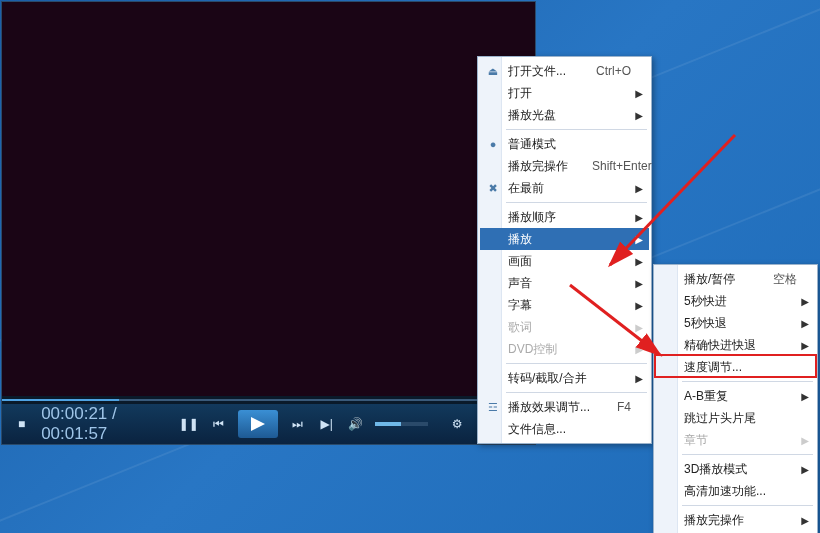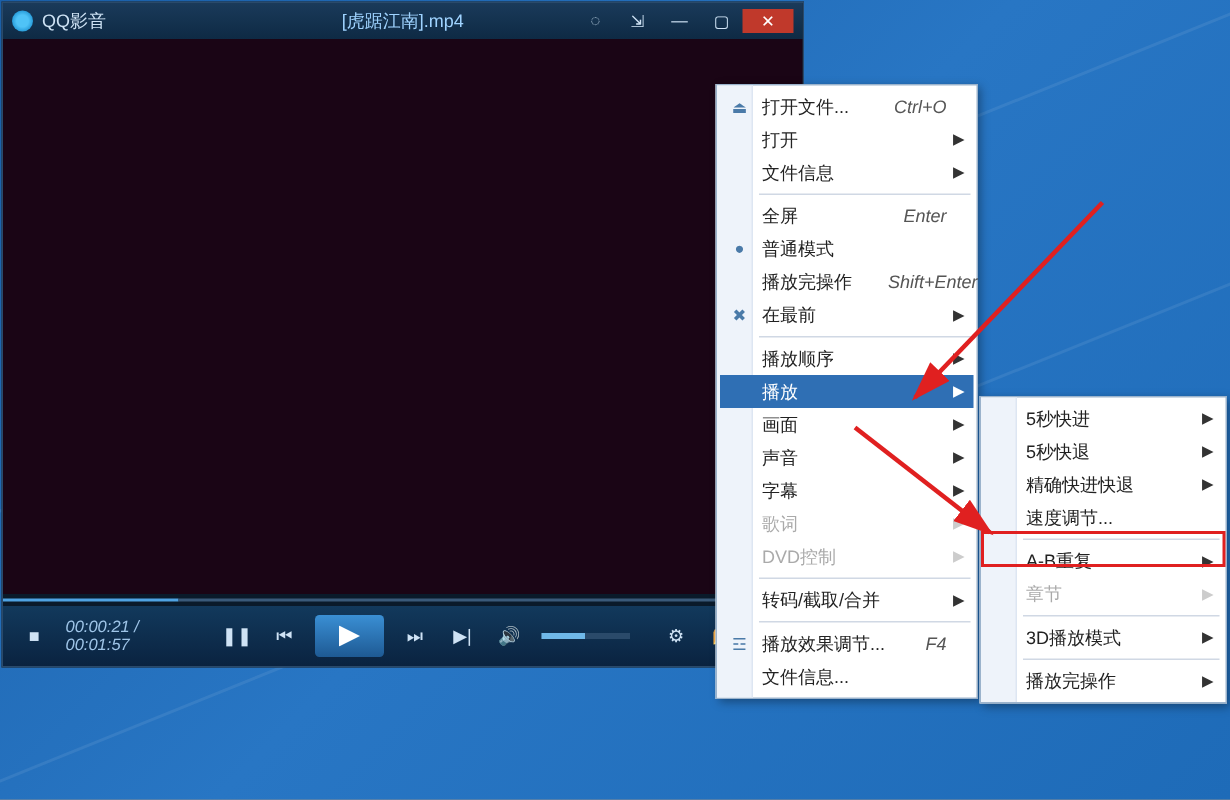--- a/index.html
+++ b/index.html
@@ -52,21 +52,21 @@
     color:#9fc5e8;
   }
   .cbtn { width:22px; height:22px; display:flex; align-items:center; justify-content:center; color:#cfe3f5; cursor:pointer;}
   .play-big {
     width:46px; height:28px;
     background: linear-gradient(#3a8fd4,#1e5a94);
     border-radius:3px;
     display:flex; align-items:center; justify-content:center;
     cursor:pointer;
   }
-  .time { font-size:11px;font-style:italic; }
+  .time { font-size:17px; }
   .volbar { width:60px; height:4px; background:#2a4a6a; position:relative;}
   .volbar .volfill{position:absolute;left:0;top:0;height:100%;width:50%;background:#6fb8e8;}
 
   
   .menu {
     position:absolute;
     background:#fff;
     border:1px solid #9bb3cc;
     box-shadow: 2px 2px 6px rgba(0,0,0,.35);
     color:#222;
@@ -74,21 +74,21 @@
   }
   .menu .item {
     display:flex; align-items:center;
     height:22px;
     padding: 0 18px 0 28px;
     position:relative;
     white-space:nowrap;
     cursor:default;
   }
   .menu .item .icon { position:absolute; left:5px; width:16px; height:16px; display:flex;align-items:center;justify-content:center; color:#4a7aa8; font-size:11px;}
-  .menu .item .shortcut { margin-left:auto; padding-left:24px; color:#555;font-style:italic;}
+  .menu .item .shortcut { margin-left:auto; padding-left:24px; color:#555;}
   .menu .item .arrow { position:absolute; right:6px; color:#333; font-size:10px;}
   .menu .item.highlight { background:#2f6fb4; color:#fff;}
   .menu .item.highlight .shortcut, .menu .item.highlight .arrow { color:#fff;}
   .menu .item.disabled { color:#aaa; }
   .menu .item.disabled .arrow{ color:#ccc;}
   .menu .sep { height:1px; background:#d0d8e4; margin:3px 2px 3px 26px;}
   .menu .iconstrip { position:absolute; left:0; top:0; bottom:0; width:24px; background:#eef3fa; border-right:1px solid #dde6f2;}
   .menu-inner{position:relative;}
 
   .menu1 { left:477px; top:56px; width:175px; }
@@ -102,32 +102,20 @@
     pointer-events:none;
   }
 </style>
 </head>
 <body>
 
 <div class="diag" style="left:-100px;top:380px;transform:rotate(-22deg);"></div>
 <div class="diag" style="left:-100px;top:560px;transform:rotate(-22deg);"></div>
 
 <div class="player">
-  <div class="titlebar">
-    <div class="logo"></div>
-    <span>QQ影音</span>
-    <span class="title-file">[虎踞江南].mp4</span>
-    <div class="winctrls">
-      <div class="winbtn">◌</div>
-      <div class="winbtn">⇲</div>
-      <div class="winbtn">—</div>
-      <div class="winbtn">▢</div>
-      <div class="winbtn close">✕</div>
-    </div>
-  </div>
   <div class="video-area"></div>
   <div class="seekbar">
     <div class="seek-played"></div>
       <div class="seek-rest"></div>
   </div>
   <div class="controlbar">
     <div class="cbtn">■</div>
     <span class="time">
       <span>00:00:21</span> / <span>00:01:57</span>
     </span>
@@ -157,28 +145,24 @@
     <div class="item">
       <span class="icon">⏏</span>
       <span>打开文件...</span>
         <span class="shortcut">Ctrl+O</span>
     </div>
     <div class="item">
       <span>打开</span>
         <span class="arrow">▶</span>
     </div>
     <div class="item">
-      <span>文件信息</span>
-        <span class="arrow">▶</span>
-    </div>
-    <div class="sep"></div>
-    <div class="item">
-      <span>全屏</span>
-        <span class="shortcut">Enter</span>
-    </div>
+      <span>播放光盘</span>
+        <span class="arrow">▶</span>
+    </div>
+    <div class="sep"></div>
     <div class="item">
       <span class="icon">●</span>
       <span>普通模式</span>
     </div>
     <div class="item">
       <span>播放完操作</span>
         <span class="shortcut">Shift+Enter</span>
     </div>
     <div class="item">
       <span class="icon">✖</span>
@@ -228,47 +212,57 @@
     <div class="item">
       <span>文件信息...</span>
     </div>
   </div>
 </div>
 
 <div class="menu menu2">
   <div class="iconstrip"></div>
   <div class="menu-inner">
     <div class="item">
+      <span>播放/暂停</span>
+        <span class="shortcut">空格</span>
+    </div>
+    <div class="item">
       <span>5秒快进</span>
         <span class="arrow">▶</span>
     </div>
     <div class="item">
       <span>5秒快退</span>
         <span class="arrow">▶</span>
     </div>
     <div class="item">
       <span>精确快进快退</span>
         <span class="arrow">▶</span>
     </div>
     <div class="item">
       <span>速度调节...</span>
     </div>
     <div class="sep"></div>
     <div class="item">
       <span>A-B重复</span>
         <span class="arrow">▶</span>
+    </div>
+    <div class="item">
+      <span>跳过片头片尾</span>
     </div>
     <div class="item disabled">
       <span>章节</span>
         <span class="arrow">▶</span>
     </div>
     <div class="sep"></div>
     <div class="item">
       <span>3D播放模式</span>
         <span class="arrow">▶</span>
+    </div>
+    <div class="item">
+      <span>高清加速功能...</span>
     </div>
     <div class="sep"></div>
     <div class="item">
       <span>播放完操作</span>
         <span class="arrow">▶</span>
     </div>
   </div>
 </div>
 
 <svg class="anno" style="left:540px;top:130px" width="220" height="240">

